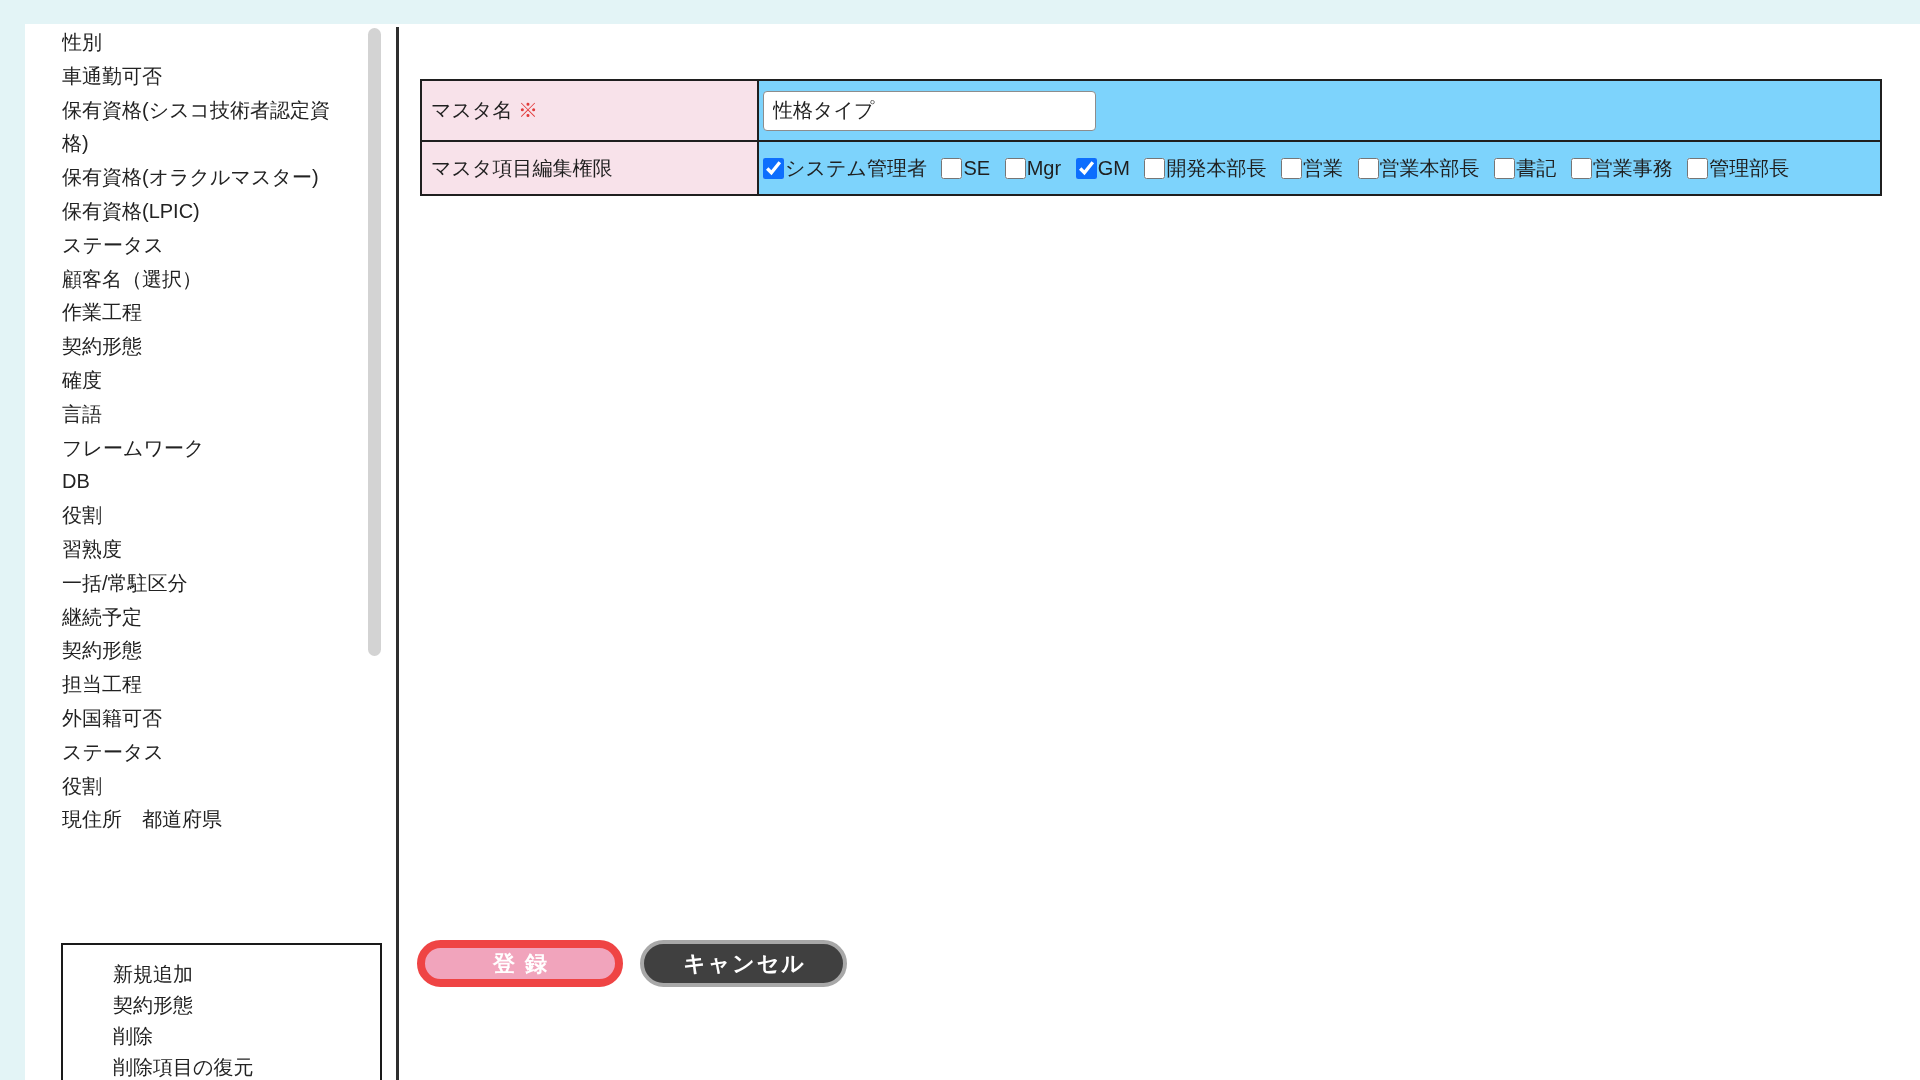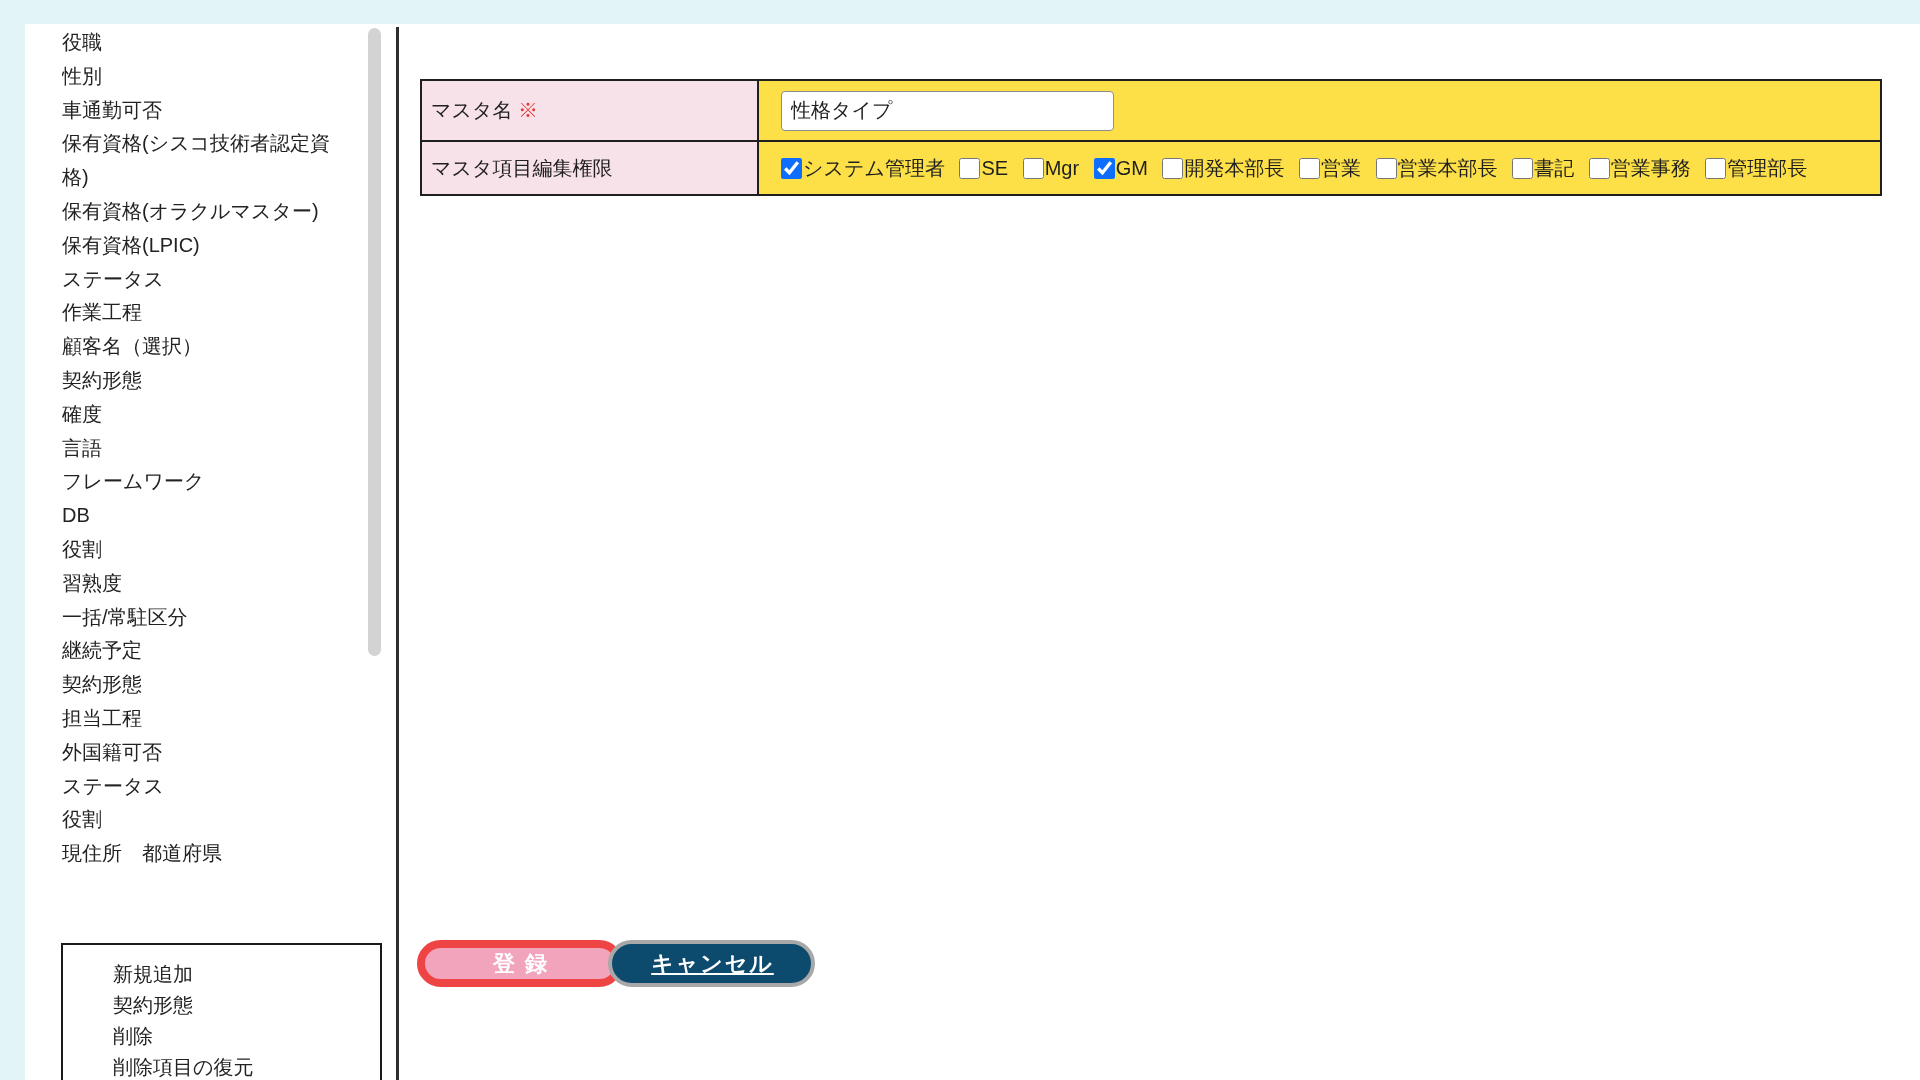--- a/index.html
+++ b/index.html
@@ -63,21 +63,21 @@
     font-size: 20px;
     vertical-align: middle;
   }
   .form-table td.label-cell {
     background: #f8e2ea;
     width: 337px;
     padding-left: 9px;
   }
   .form-table tr.row-name td { height: 61px; }
   .form-table tr.row-perm td { height: 54px; }
-  .form-table td.value-cell { padding-left: 22px; background: #fde047; }
+  .form-table td.value-cell { padding-left: 4px; background: #7dd3fc; }
   .required-mark { color: #e23b3b; }
   .master-name-input {
     width: 333px; height: 40px;
     border: 1px solid #8d8d8d;
     border-radius: 4px;
     font-size: 20px;
     padding: 0 9px;
     font-family: "Liberation Sans", sans-serif;
     color: #222;
     outline: none;
@@ -104,53 +104,51 @@
     line-height: 1;
   }
   .btn-submit {
     left: 417px; width: 206px;
     background: #f1a4bc;
     border: 8px solid #ef4444;
     letter-spacing: 10px;
     padding-left: 10px;
   }
   .btn-cancel {
-    left: 608px; width: 207px;
-    background: #0c4a6e;
+    left: 640px; width: 207px;
+    background: #404040;
     border: 4px solid #a8a8a8;
     letter-spacing: 2px;
     padding-left: 2px;
-    text-decoration: underline;
   }
 </style>
 </head>
 <body>
 
 <div class="content-bg"></div>
 
 <div class="master-list">
 
-    <div class="item">役職</div>
 
     <div class="item">性別</div>
 
     <div class="item">車通勤可否</div>
 
 
     <div class="item">保有資格(シスコ技術者認定資格)</div>
 
     <div class="item">保有資格(オラクルマスター)</div>
 
     <div class="item">保有資格(LPIC)</div>
 
     <div class="item">ステータス</div>
 
+    <div class="item">顧客名（選択）</div>
+
     <div class="item">作業工程</div>
-
-    <div class="item">顧客名（選択）</div>
 
     <div class="item">契約形態</div>
 
 
     <div class="item">確度</div>
 
     <div class="item">言語</div>
 
     <div class="item">フレームワーク</div>
 

